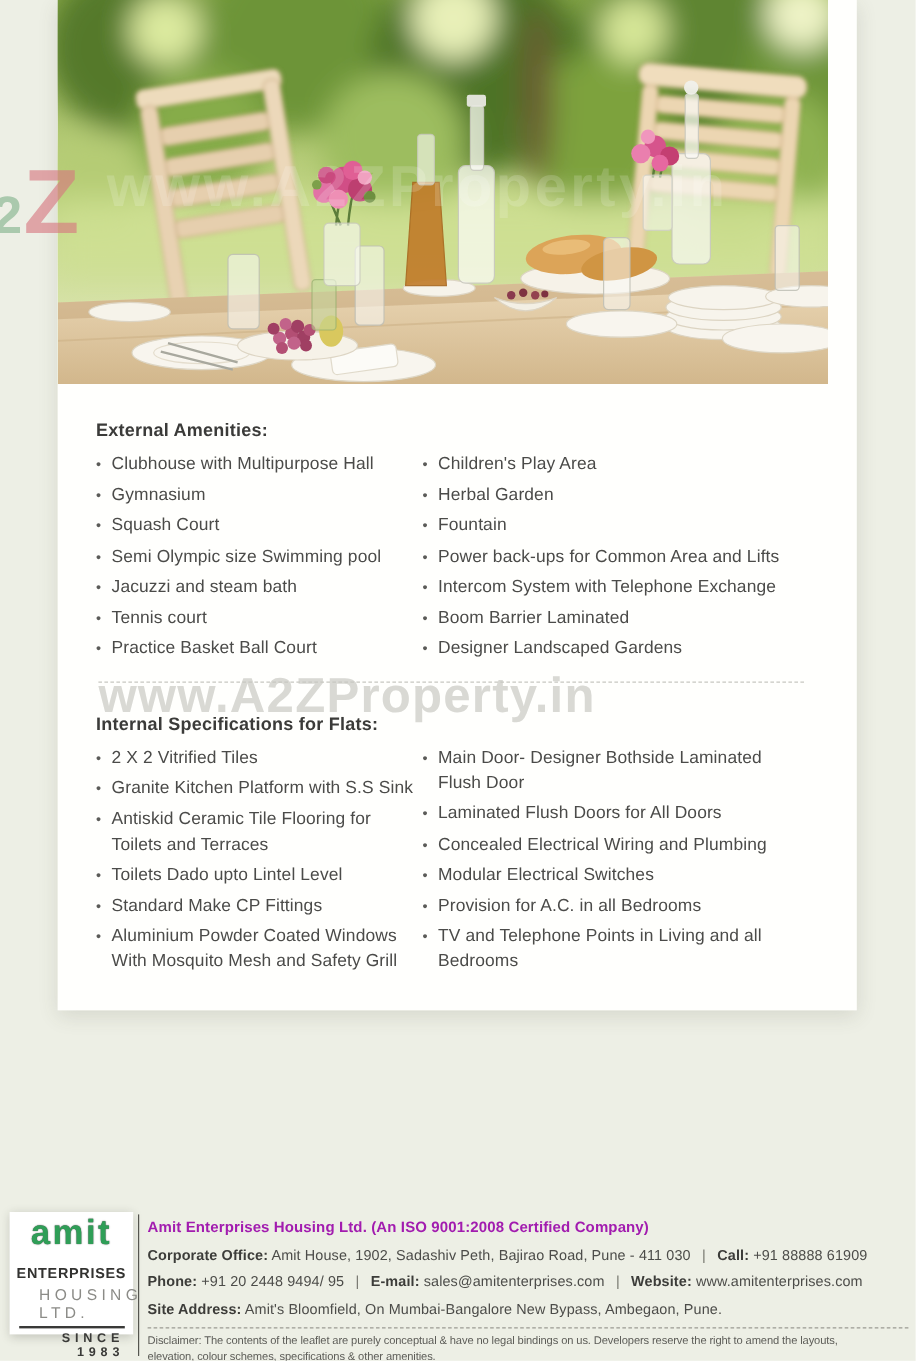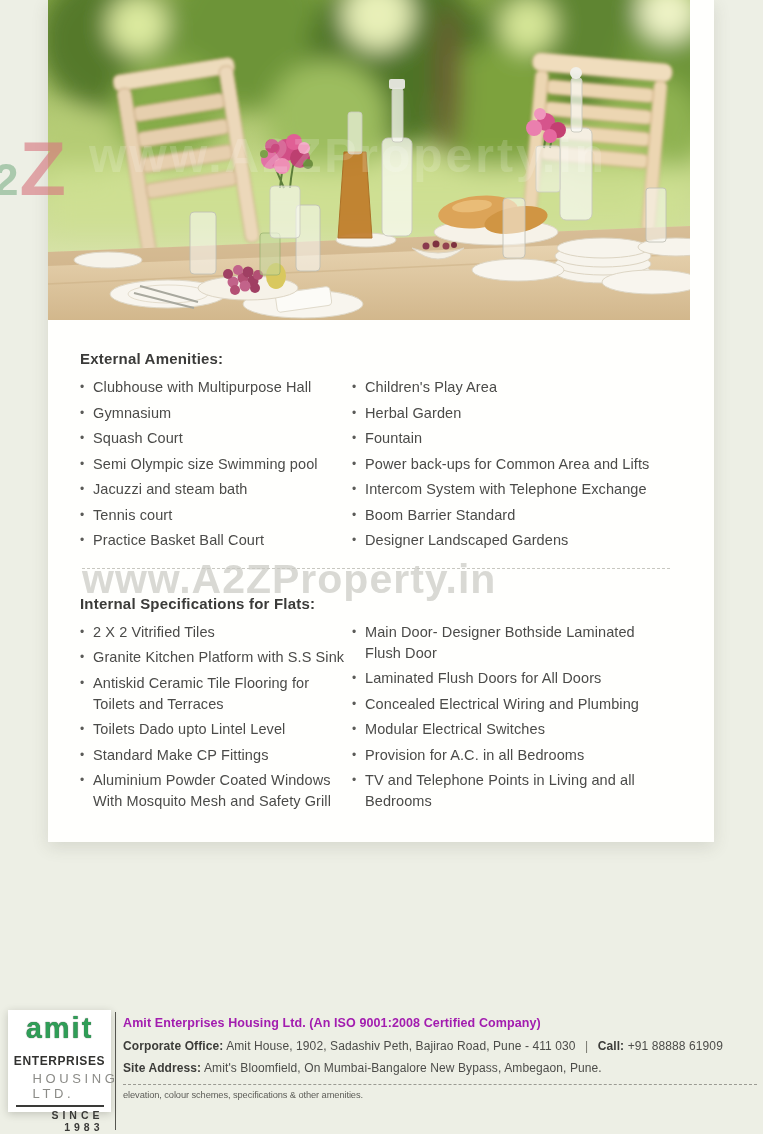--- a/index.html
+++ b/index.html
@@ -298,21 +298,21 @@
               <li>
                 <span class="bullet">•</span>
                 <span class="bullet-text">Power back-ups for Common Area and Lifts</span>
               </li>
               <li>
                 <span class="bullet">•</span>
                 <span class="bullet-text">Intercom System with Telephone Exchange</span>
               </li>
               <li>
                 <span class="bullet">•</span>
-                <span class="bullet-text">Boom Barrier Standard</span>
+                <span class="bullet-text">Boom Barrier Laminated</span>
               </li>
               <li>
                 <span class="bullet">•</span>
                 <span class="bullet-text">Designer Landscaped Gardens</span>
               </li>
             </ul>
         </div>
       </div>
     </section>
 
@@ -404,22 +404,33 @@
     <div class="f-line f-company">Amit Enterprises Housing Ltd. (An ISO 9001:2008 Certified Company)</div>
 
     <div class="f-line">
       <span class="label">Corporate Office:</span>
       <span>Amit House, 1902, Sadashiv Peth, Bajirao Road, Pune - 411 030</span>
       <span class="sep">|</span>
       <span class="label">Call:</span>
       <span>+91 88888 61909</span>
     </div>
 
+    <div class="f-line">
+      <span class="label">Phone:</span>
+      <span>+91 20 2448 9494/ 95</span>
+      <span class="sep">|</span>
+      <span class="label">E-mail:</span>
+      <span>sales@amitenterprises.com</span>
+      <span class="sep">|</span>
+      <span class="label">Website:</span>
+      <span>www.amitenterprises.com</span>
+    </div>
 
     <div class="f-line">
       <span class="label">Site Address:</span>
       <span>Amit's Bloomfield, On Mumbai-Bangalore New Bypass, Ambegaon, Pune.</span>
     </div>
 
     <hr class="f-divider">
+    <div class="f-disclaimer">Disclaimer: The contents of the leaflet are purely conceptual &amp; have no legal bindings on us. Developers reserve the right to amend the layouts,</div>
     <div class="f-disclaimer">elevation, colour schemes, specifications &amp; other amenities.</div>
   </div>
 </div>
 
 </body></html>

